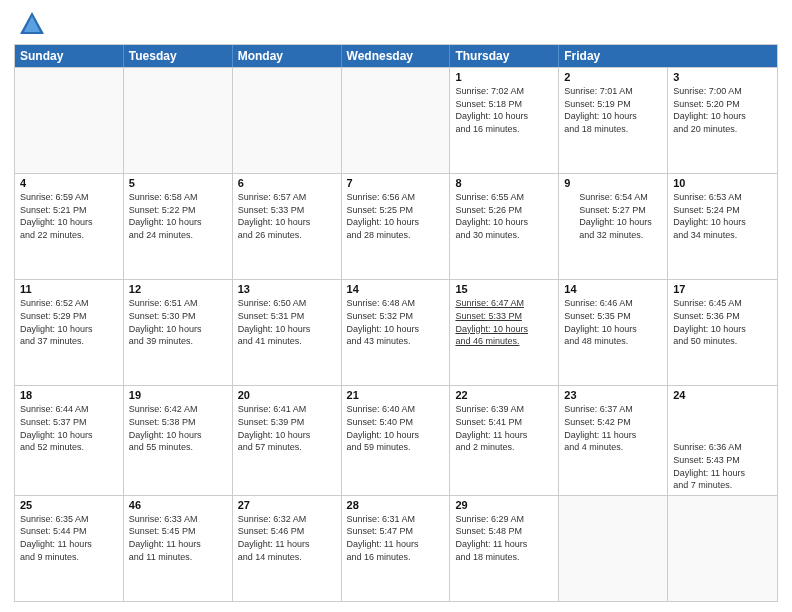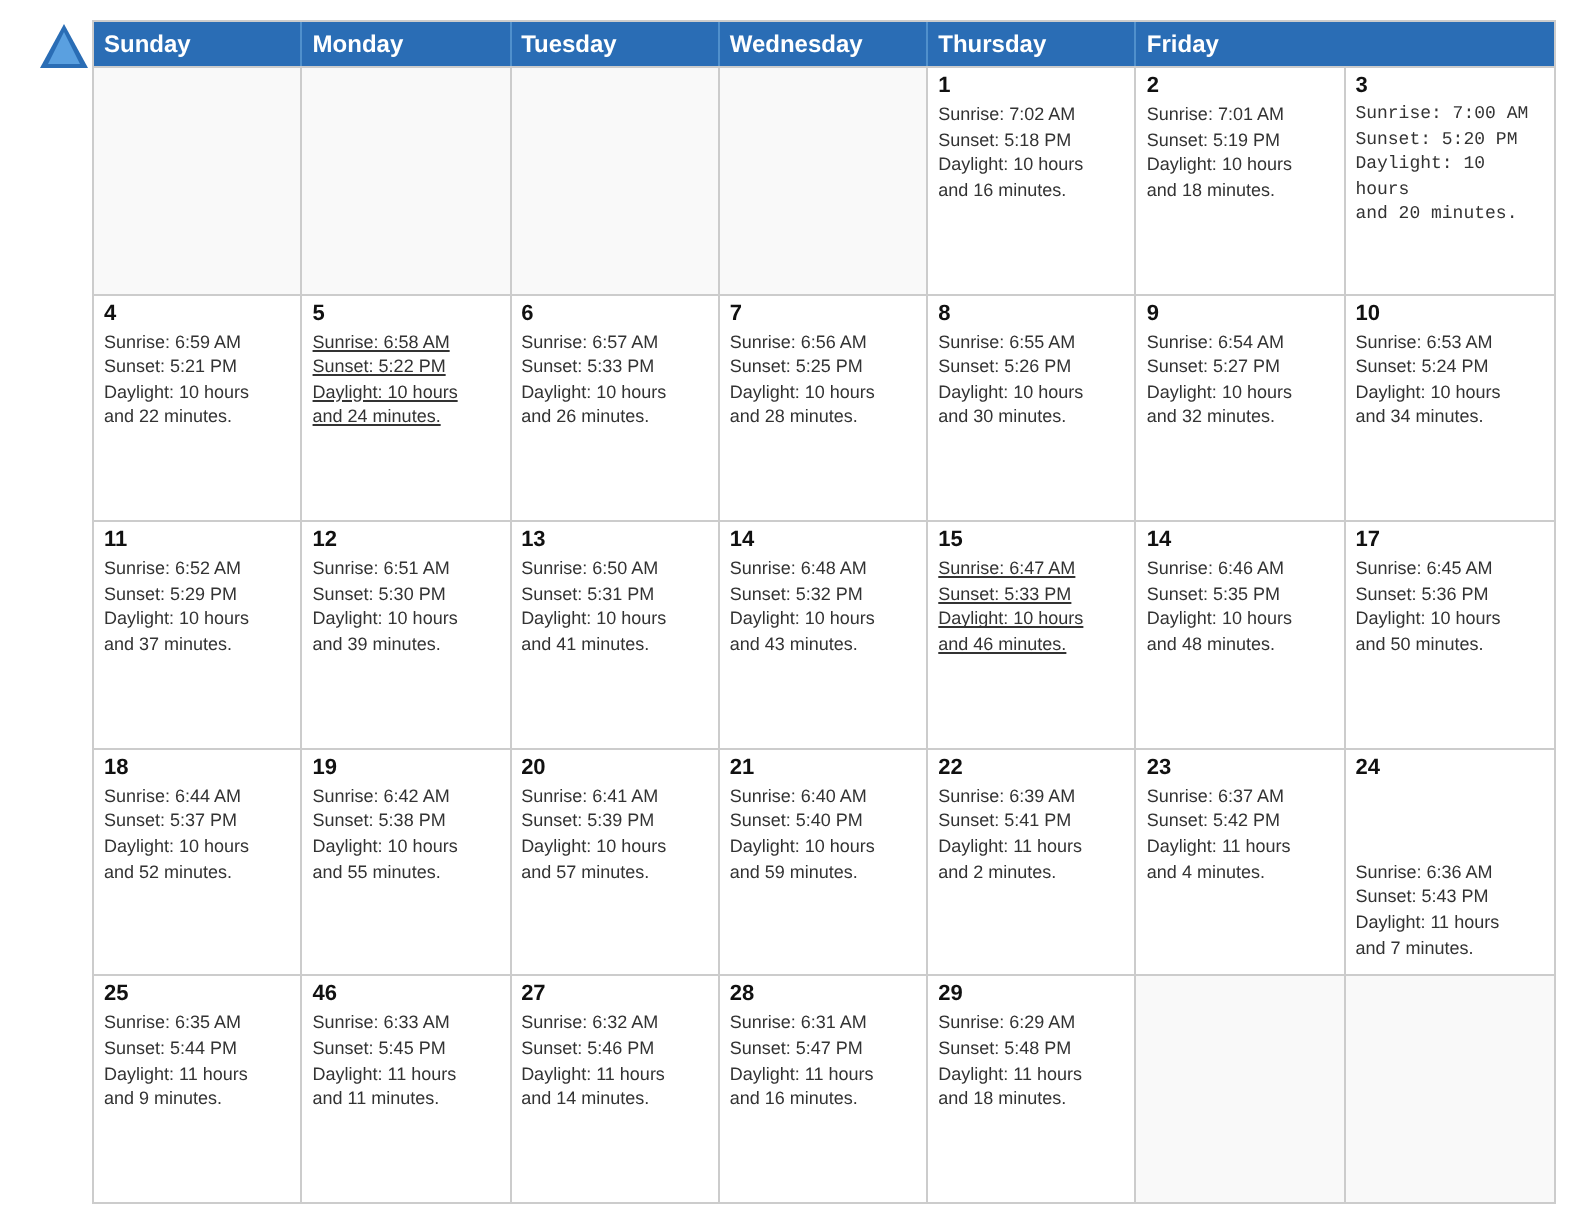--- a/index.html
+++ b/index.html
@@ -7,21 +7,21 @@
       width: 792px;
       height: 612px;
       font-family: Arial, sans-serif;
       background: #fff;
       overflow: hidden;
     }
     .page {
       width: 792px;
       height: 612px;
       display: flex;
-      flex-direction: row;
+      flex-direction: column;
       padding: 10px 14px 10px 14px;
     }
     .header {
       display: flex;
       align-items: flex-start;
       justify-content: space-between;
       margin-bottom: 6px;
     }
     .logo {
       display: flex;
@@ -138,22 +138,22 @@
     </div>
     <div class="title-block">
       <div class="month-title"></div>
       <div class="location"></div>
     </div>
   </div>
 
   <div class="calendar">
     <div class="cal-header">
     <div class="cal-header-cell">Sunday</div>
+        <div class="cal-header-cell">Tuesday</div>
         <div class="cal-header-cell">Monday</div>
-        <div class="cal-header-cell">Tuesday</div>
         <div class="cal-header-cell">Wednesday</div>
         <div class="cal-header-cell">Thursday</div>
         <div class="cal-header-cell">Friday</div>
       </div>
     <div class="cal-body">
     <div class="cal-row">
           <div class="cal-cell empty"></div>
           <div class="cal-cell empty"></div>
           <div class="cal-cell empty"></div>
           <div class="cal-cell empty"></div>
@@ -166,37 +166,37 @@
           </div>
           <div class="cal-cell">
             <div class="day-num">2</div>
             <div class="day-info" style="white-space: pre-line;">Sunrise: 7:01 AM
 Sunset: 5:19 PM
 Daylight: 10 hours
 and 18 minutes.</div>
           </div>
           <div class="cal-cell">
             <div class="day-num">3</div>
-            <div class="day-info" style="white-space: pre-line; font-family: Liberation Mono, monospace;">Sunrise: 7:00 AM
+            <div class="day-info" style="white-space: pre-line;">Sunrise: 7:00 AM
 Sunset: 5:20 PM
 Daylight: 10 hours
 and 20 minutes.</div>
           </div>
         </div>
         <div class="cal-row">
           <div class="cal-cell">
             <div class="day-num">4</div>
             <div class="day-info" style="white-space: pre-line;">Sunrise: 6:59 AM
 Sunset: 5:21 PM
 Daylight: 10 hours
 and 22 minutes.</div>
           </div>
           <div class="cal-cell">
             <div class="day-num">5</div>
-            <div class="day-info" style="white-space: pre-line; text-decoration: underline;">Sunrise: 6:58 AM
+            <div class="day-info" style="white-space: pre-line;">Sunrise: 6:58 AM
 Sunset: 5:22 PM
 Daylight: 10 hours
 and 24 minutes.</div>
           </div>
           <div class="cal-cell">
             <div class="day-num">6</div>
             <div class="day-info" style="white-space: pre-line;">Sunrise: 6:57 AM
 Sunset: 5:33 PM
 Daylight: 10 hours
 and 26 minutes.</div>
@@ -210,21 +210,21 @@
           </div>
           <div class="cal-cell">
             <div class="day-num">8</div>
             <div class="day-info" style="white-space: pre-line;">Sunrise: 6:55 AM
 Sunset: 5:26 PM
 Daylight: 10 hours
 and 30 minutes.</div>
           </div>
           <div class="cal-cell">
             <div class="day-num">9</div>
-            <div class="day-info" style="white-space: pre-line;">Sunrise: 6:54 AM
+            <div class="day-info" style="white-space: pre-line; margin-left: 15px;">Sunrise: 6:54 AM
 Sunset: 5:27 PM
 Daylight: 10 hours
 and 32 minutes.</div>
           </div>
           <div class="cal-cell">
             <div class="day-num">10</div>
             <div class="day-info" style="white-space: pre-line;">Sunrise: 6:53 AM
 Sunset: 5:24 PM
 Daylight: 10 hours
 and 34 minutes.</div>

